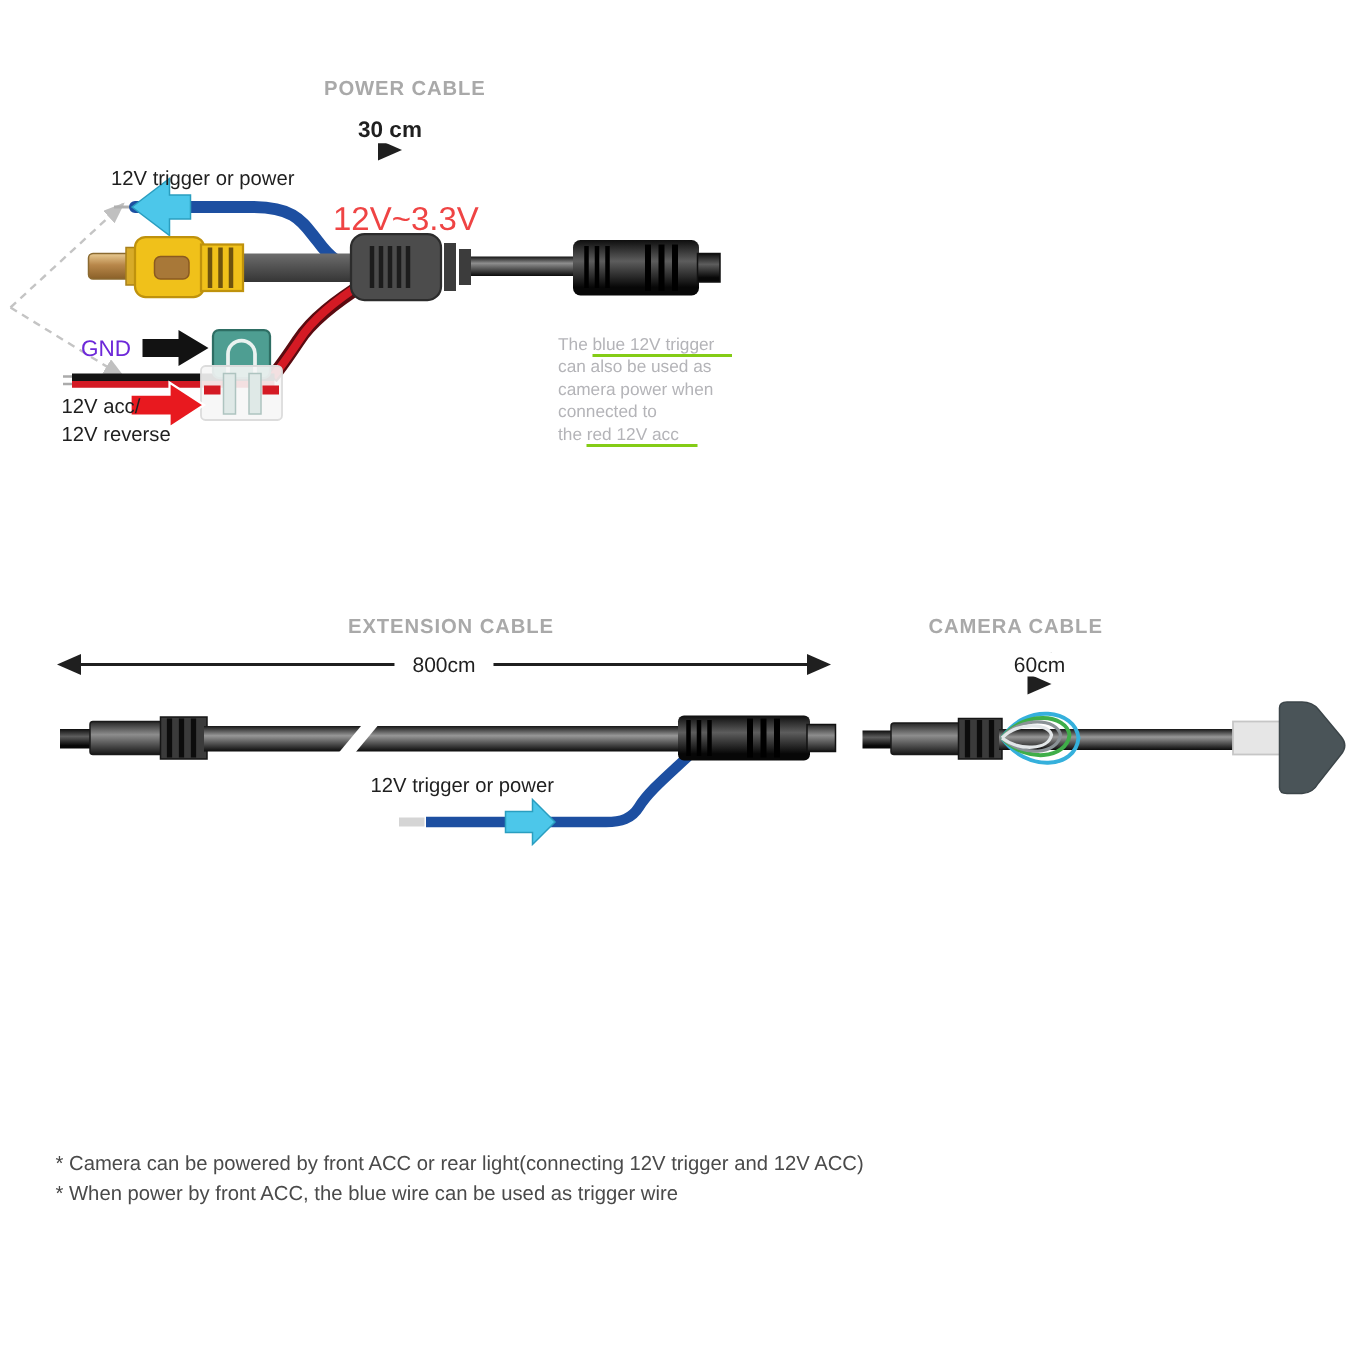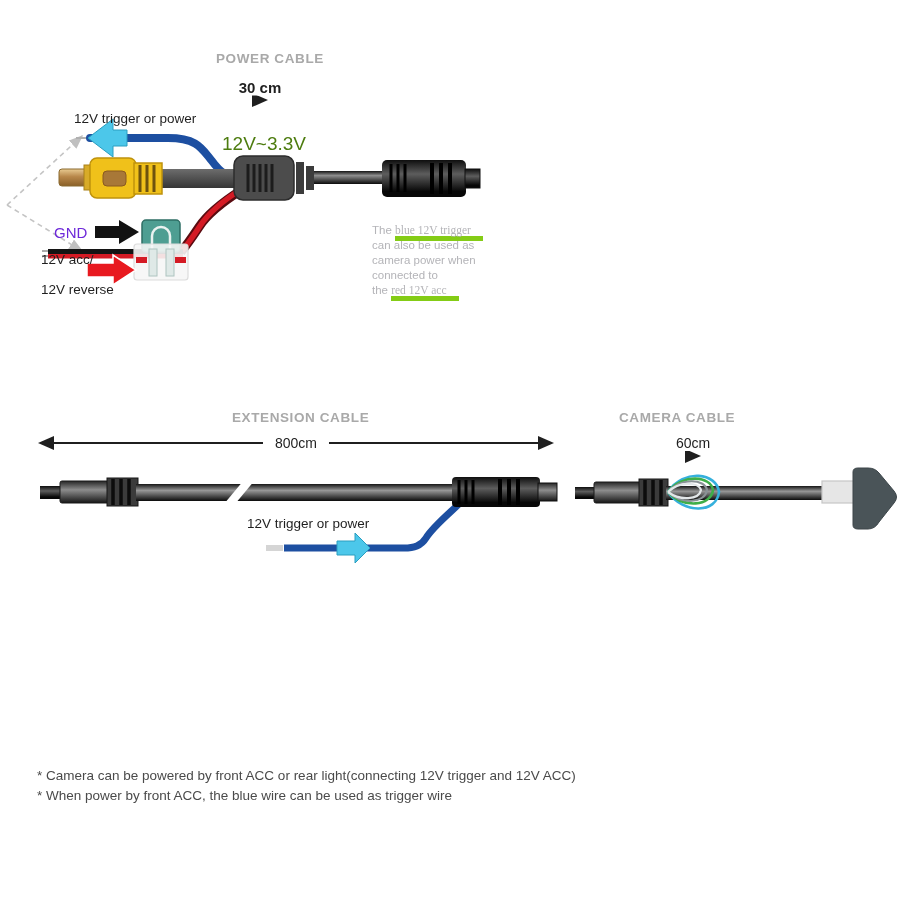--- a/index.html
+++ b/index.html
@@ -3,32 +3,32 @@
 <meta charset="utf-8">
 <style>
   html,body { margin:0; padding:0; background:#fff; }
   #canvas {
     position:relative; width:900px; height:900px; background:#ffffff;
     font-family:"Liberation Sans", sans-serif; color:#1f1f1f; overflow:hidden;padding-left:41px;
   }
   .abs { position:absolute; white-space:nowrap; }
   .section-title { font-size:13.5px; font-weight:bold; color:#a9a9a9; letter-spacing:.6px; }
   .small-label { font-size:13.5px; color:#1f1f1f; }
-  .voltage { font-size:19px; color:#4d7c0f;text-align:right; }
+  .voltage { font-size:22px; color:#ef4444;text-align:right; }
   .gnd { font-size:15px; color:#6d28d9; }
   
   .dim { position:absolute; display:flex; align-items:center; height:16px; }
   .dim .line { flex:1; height:2.5px; background:#1f1f1f; }
   .dim .head-l { width:0; height:0; border-top:7px solid transparent; border-bottom:7px solid transparent; border-right:16px solid #1f1f1f; }
   .dim .head-r { width:0; height:0; border-top:7px solid transparent; border-bottom:7px solid transparent; border-left:16px solid #1f1f1f; }
   .dim .dim-label { position:absolute; left:50%; top:50%; transform:translate(-50%,-50%); background:#fff; padding:0 12px; font-size:14px; color:#1f1f1f; white-space:nowrap; }
   .dim .dim-label.bold { font-weight:bold; font-size:15px; }
   
   .note { font-size:11.5px; line-height:15px; color:#b4b4b8; width:118px; white-space:normal; }
-  .note .u { border-bottom:5px solid #84cc16; padding-right:12px;font-family:Liberation Serif, serif; }
+  .note .u { border-bottom:2px solid #84cc16; padding-right:12px; }
   
   .loopinfo { font-size:20px; line-height:25px; color:#1a1a1a; }
   .loopinfo .red-heading { color:#d9302f; }
   
   .footnotes { font-size:13.5px; line-height:19.5px; color:#4a4a4a; }
   svg { position:absolute; left:0; top:0; }
 </style>
 </head>
 <body>
 
@@ -182,21 +182,21 @@
   <div class="dim" style="left:38px; top:79px; width:444px;flex-direction:column;">
     <span class="head-l"></span>
     <span class="line"></span>
     <span class="head-r"></span>
     <span class="dim-label bold">30 cm</span>
   </div>
 
   <div class="abs small-label" style="left:74px; top:111px;">12V  trigger or power</div>
   <div class="abs voltage" style="left:222px; top:133px;">12V~3.3V</div>
   <div class="abs gnd" style="left:54px; top:224px;">GND</div>
-  <div class="abs small-label" style="left:41px; top:252px;">12V acc/</div>
+  <div class="abs small-label" style="left:41px; top:263px;">12V acc/</div>
   <div class="abs small-label" style="left:41px; top:282px;">12V reverse</div>
 
   <div class="abs note" style="left:372px; top:223px;">
     <div><span>The </span><span class="u">blue 12V trigger</span></div>
     <div>can also be used as</div>
     <div>camera power when</div>
     <div>connected to</div>
     <div><span>the </span><span class="u">red 12V acc</span></div>
   </div>
 

